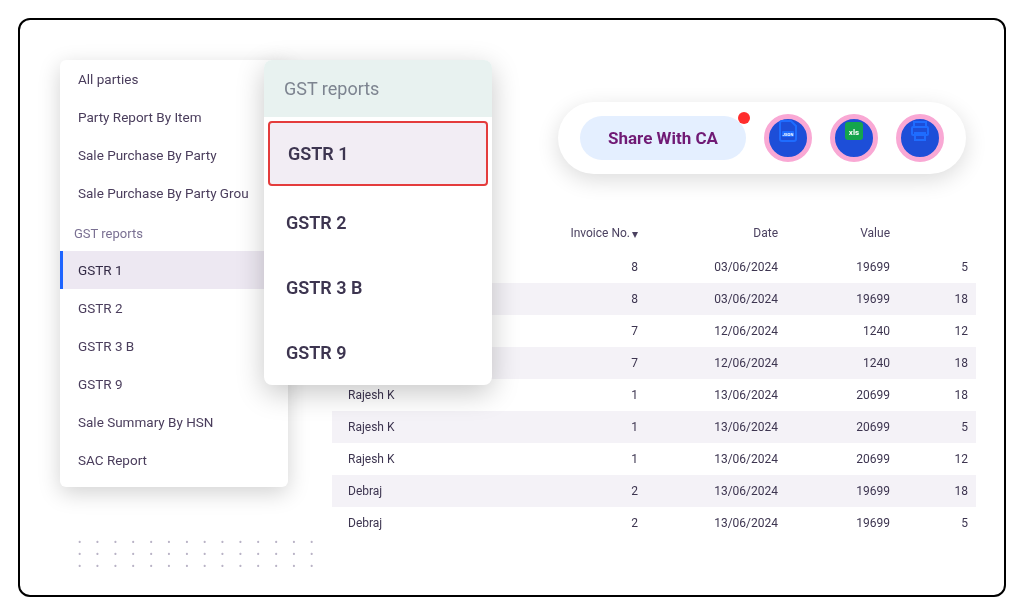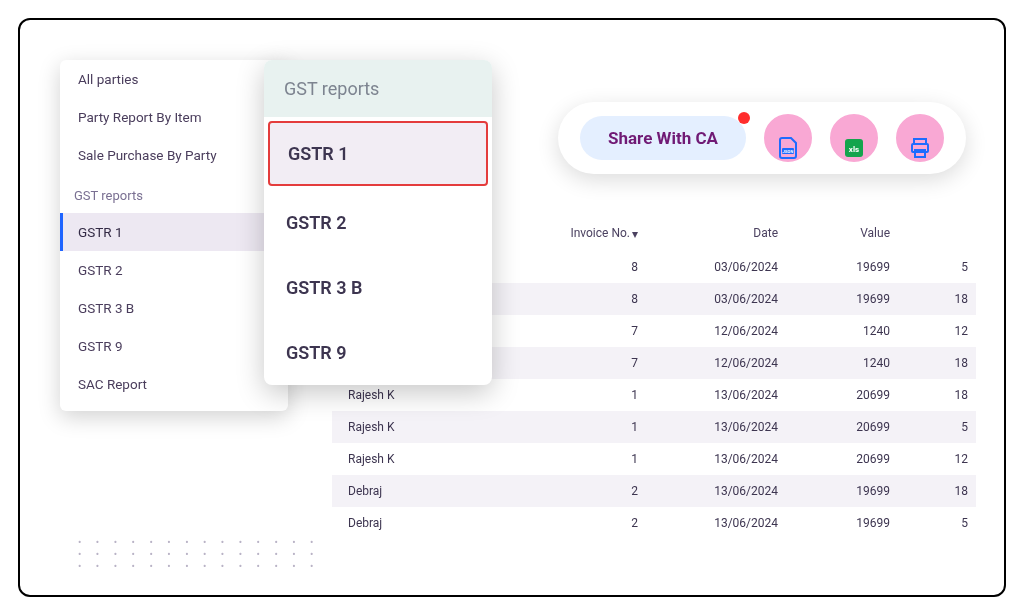--- a/index.html
+++ b/index.html
@@ -9,21 +9,21 @@
 .sb-item{padding:11px 18px;font-size:13.5px;color:#4a3d5c;cursor:pointer;white-space:nowrap;overflow:hidden;text-overflow:ellipsis}
 .sb-header{padding:14px 14px 10px;font-size:13px;color:#7a7092}
 .sb-active{background:#ede8f2;border-left:3px solid #1e64ff;padding-left:15px;color:#332a45}
 .popup{position:absolute;top:40px;left:244px;width:228px;background:#fff;box-shadow:0 8px 28px rgba(0,0,0,.22);border-radius:8px;z-index:3;overflow:hidden}
 .pp-head{background:#e8f2f0;padding:18px 20px;font-size:18px;color:#7d8490}
 .pp-item{padding:22px 22px;font-size:18px;font-weight:600;color:#3d3550;cursor:pointer}
 .pp-sel{border:2px solid #e43c3c;background:#f2edf4;margin:4px;border-radius:4px;padding:20px 18px}
 .toolbar{position:absolute;top:82px;right:38px;display:flex;align-items:center;gap:18px;background:#fff;padding:12px 22px;border-radius:40px;box-shadow:0 6px 22px rgba(0,0,0,.14);z-index:1}
 .share-pill{position:relative;background:#e4efff;color:#701a75;font-weight:700;font-size:17px;padding:12px 28px;border-radius:30px;cursor:pointer}
 .share-pill .dot{position:absolute;top:-4px;right:-4px;width:12px;height:12px;background:#ff2d2d;border-radius:50%}
-.tbtn{width:48px;height:48px;border-radius:50%;border:2px solid #f9a8d4;display:flex;align-items:flex-end;justify-content:center;cursor:pointer;background:#f9a8d4}
+.tbtn{width:48px;height:48px;border-radius:50%;border:5px solid #f9a8d4;display:flex;align-items:flex-start;justify-content:center;cursor:pointer;background:#1d4ed8}
 .tbtn svg{width:24px;height:24px}
 .table-wrap{position:absolute;top:200px;left:312px;right:28px}
 .sup-head{display:flex;font-size:12px;color:#4b4160;padding:6px 0}
 .sup-head .c1{flex:0 0 218px}
 .sup-head .c2{flex:1;text-align:center}
 .sup-head .c3{flex:0 0 100px;text-align:right;padding-right:8px}
 .cols{display:flex;font-size:12px;color:#4b4160;padding:6px 0 10px}
 .cols .cname{flex:0 0 218px;text-align:center}
 .cols .cinv{flex:0 0 96px;text-align:right;padding-right:8px}
 .cols .cdate{flex:0 0 140px;text-align:right;padding-right:8px}
@@ -41,25 +41,27 @@
 </style>
 </head>
 <body>
 
 <div class="frame">
 
   <div class="sidebar">
     <div class="sb-item">All parties</div>
     <div class="sb-item">Party Report By Item</div>
     <div class="sb-item">Sale Purchase By Party</div>
+    <div class="sb-item">Sale Purchase By Party Grou</div>
     <div class="sb-header">GST reports</div>
     <div class="sb-item sb-active">GSTR 1</div>
     <div class="sb-item">GSTR 2</div>
     <div class="sb-item">GSTR 3 B</div>
     <div class="sb-item">GSTR 9</div>
+    <div class="sb-item">Sale Summary By HSN</div>
     <div class="sb-item">SAC Report</div>
   </div>
 
   <div class="popup">
     <div class="pp-head">GST reports</div>
     <div class="pp-item pp-sel">GSTR 1</div>
     <div class="pp-item">GSTR 2</div>
     <div class="pp-item">GSTR 3 B</div>
     <div class="pp-item">GSTR 9</div>
   </div>

